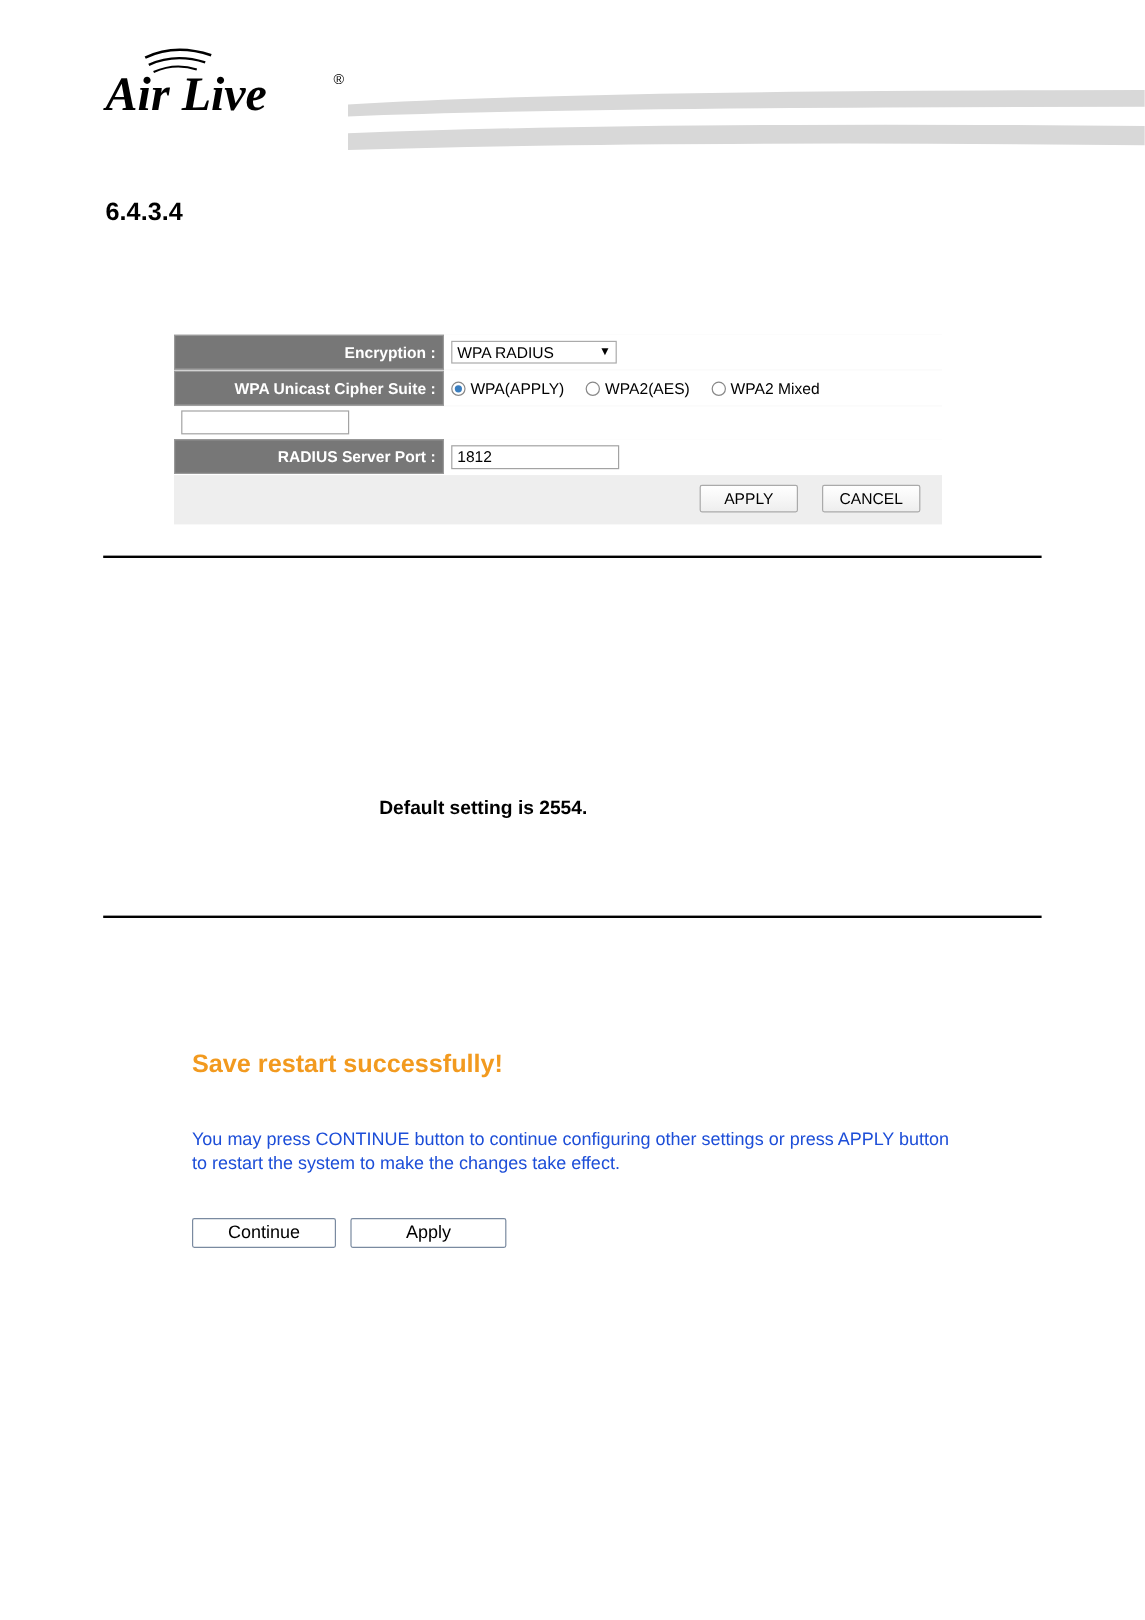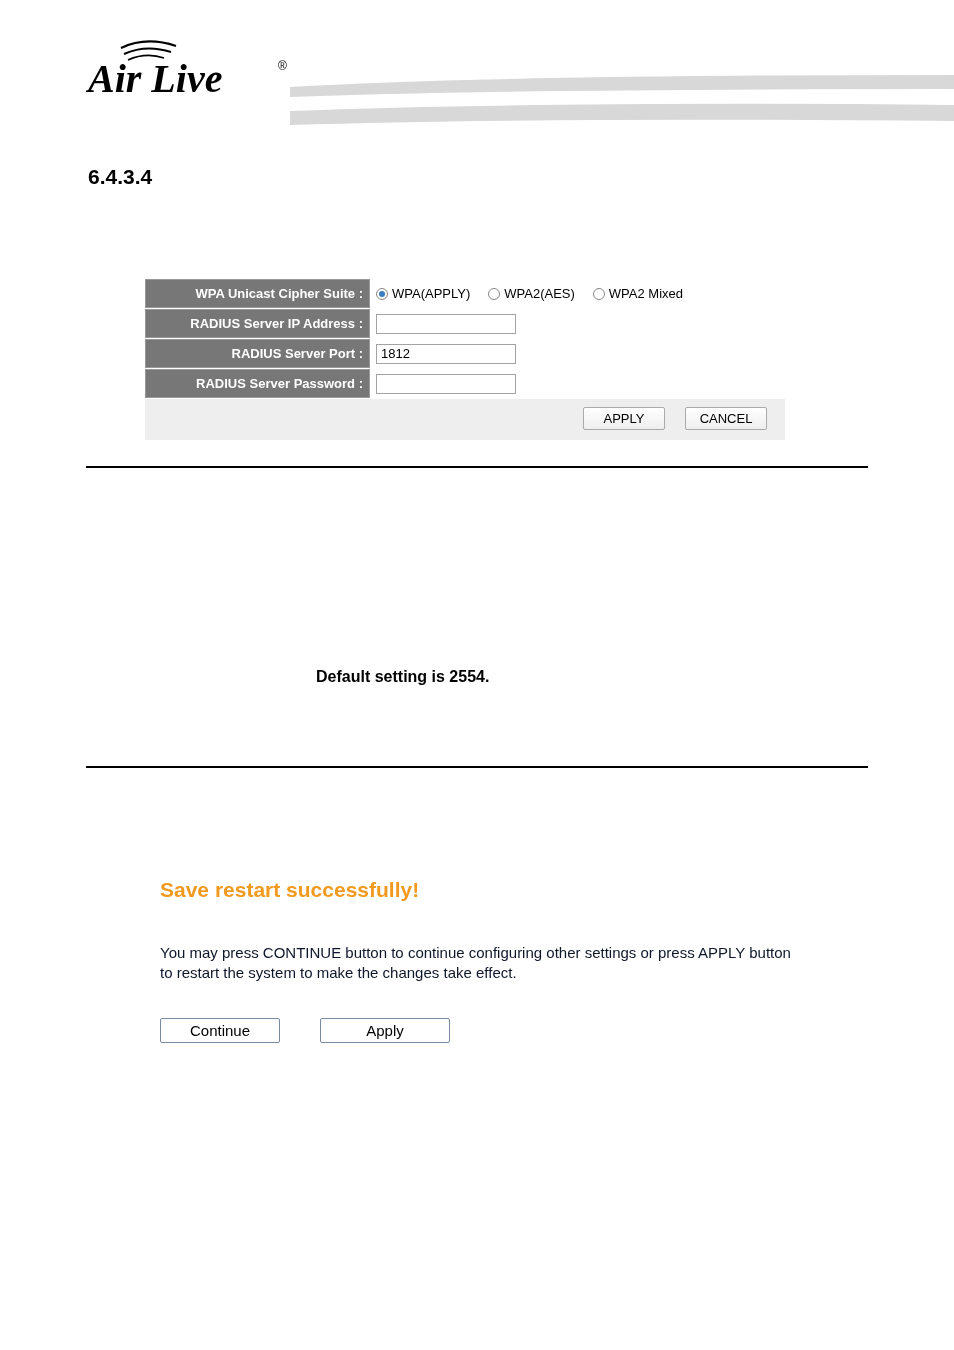--- a/index.html
+++ b/index.html
@@ -133,25 +133,25 @@
   }
   .save-title {
     color: #f29a1f;
     font-size: 21px;
     font-weight: bold;
     margin-bottom: 26px;
   }
   .save-text {
     font-size: 15px;
     line-height: 1.35;
-    color: #0f172a;
+    color: #1d4ed8;
     margin-bottom: 34px;
     margin-top: 41px;
   }
-  .save-buttons { display: flex; gap: 40px; }
+  .save-buttons { display: flex; gap: 12px; }
   .btn2 {
     border: 1px solid #7a8aa0;
     background: #fff;
     padding: 3px 0;
     font-size: 15px;
     min-width: 120px;
     text-align: center;
     border-radius: 2px;
   }
   .btn2.wide { min-width: 130px; }
@@ -173,55 +173,57 @@
     <svg viewBox="0 0 670 55" width="670" height="55" preserveAspectRatio="none">
       <path d="M0 12 Q200 0 670 0 L670 14 Q200 14 0 22 Z" fill="#d8d8d8"></path>
       <path d="M0 36 Q260 26 670 30 L670 46 Q260 42 0 50 Z" fill="#d8d8d8"></path>
     </svg>
   </div>
 </div>
 
 <div class="section-num">6.4.3.4</div>
 
 <div class="form-panel">
+  <div class="form-row">
+    <div class="form-label">Encryption :</div>
+    <div class="form-value">
+      <div class="select-box">
+        <span>WPA RADIUS</span>
+        <span class="chev">▼</span>
+      </div>
+    </div>
+  </div>
   <div class="form-row">
     <div class="form-label">WPA Unicast Cipher Suite :</div>
     <div class="form-value">
       <div class="radio-group">
         <label class="radio-item">
           <span class="radio-dot sel"></span>
           <span>WPA(APPLY)</span>
         </label>
         <label class="radio-item">
           <span class="radio-dot"></span>
           <span>WPA2(AES)</span>
         </label>
         <label class="radio-item">
           <span class="radio-dot"></span>
           <span>WPA2 Mixed</span>
         </label>
       </div>
     </div>
   </div>
   <div class="form-row">
-    <div class="form-label">RADIUS Server IP Address :</div>
     <div class="form-value">
       <span class="text-input"></span>
     </div>
   </div>
   <div class="form-row">
     <div class="form-label">RADIUS Server Port :</div>
     <div class="form-value">
       <span class="text-input">1812</span>
-    </div>
-  </div>
-  <div class="form-row">
-    <div class="form-label">RADIUS Server Password :</div>
-    <div class="form-value">
-      <span class="text-input"></span>
     </div>
   </div>
   <div class="button-row">
     <div class="btn">APPLY</div>
     <div class="btn">CANCEL</div>
   </div>
 </div>
 
 <div class="divider"></div>
 

